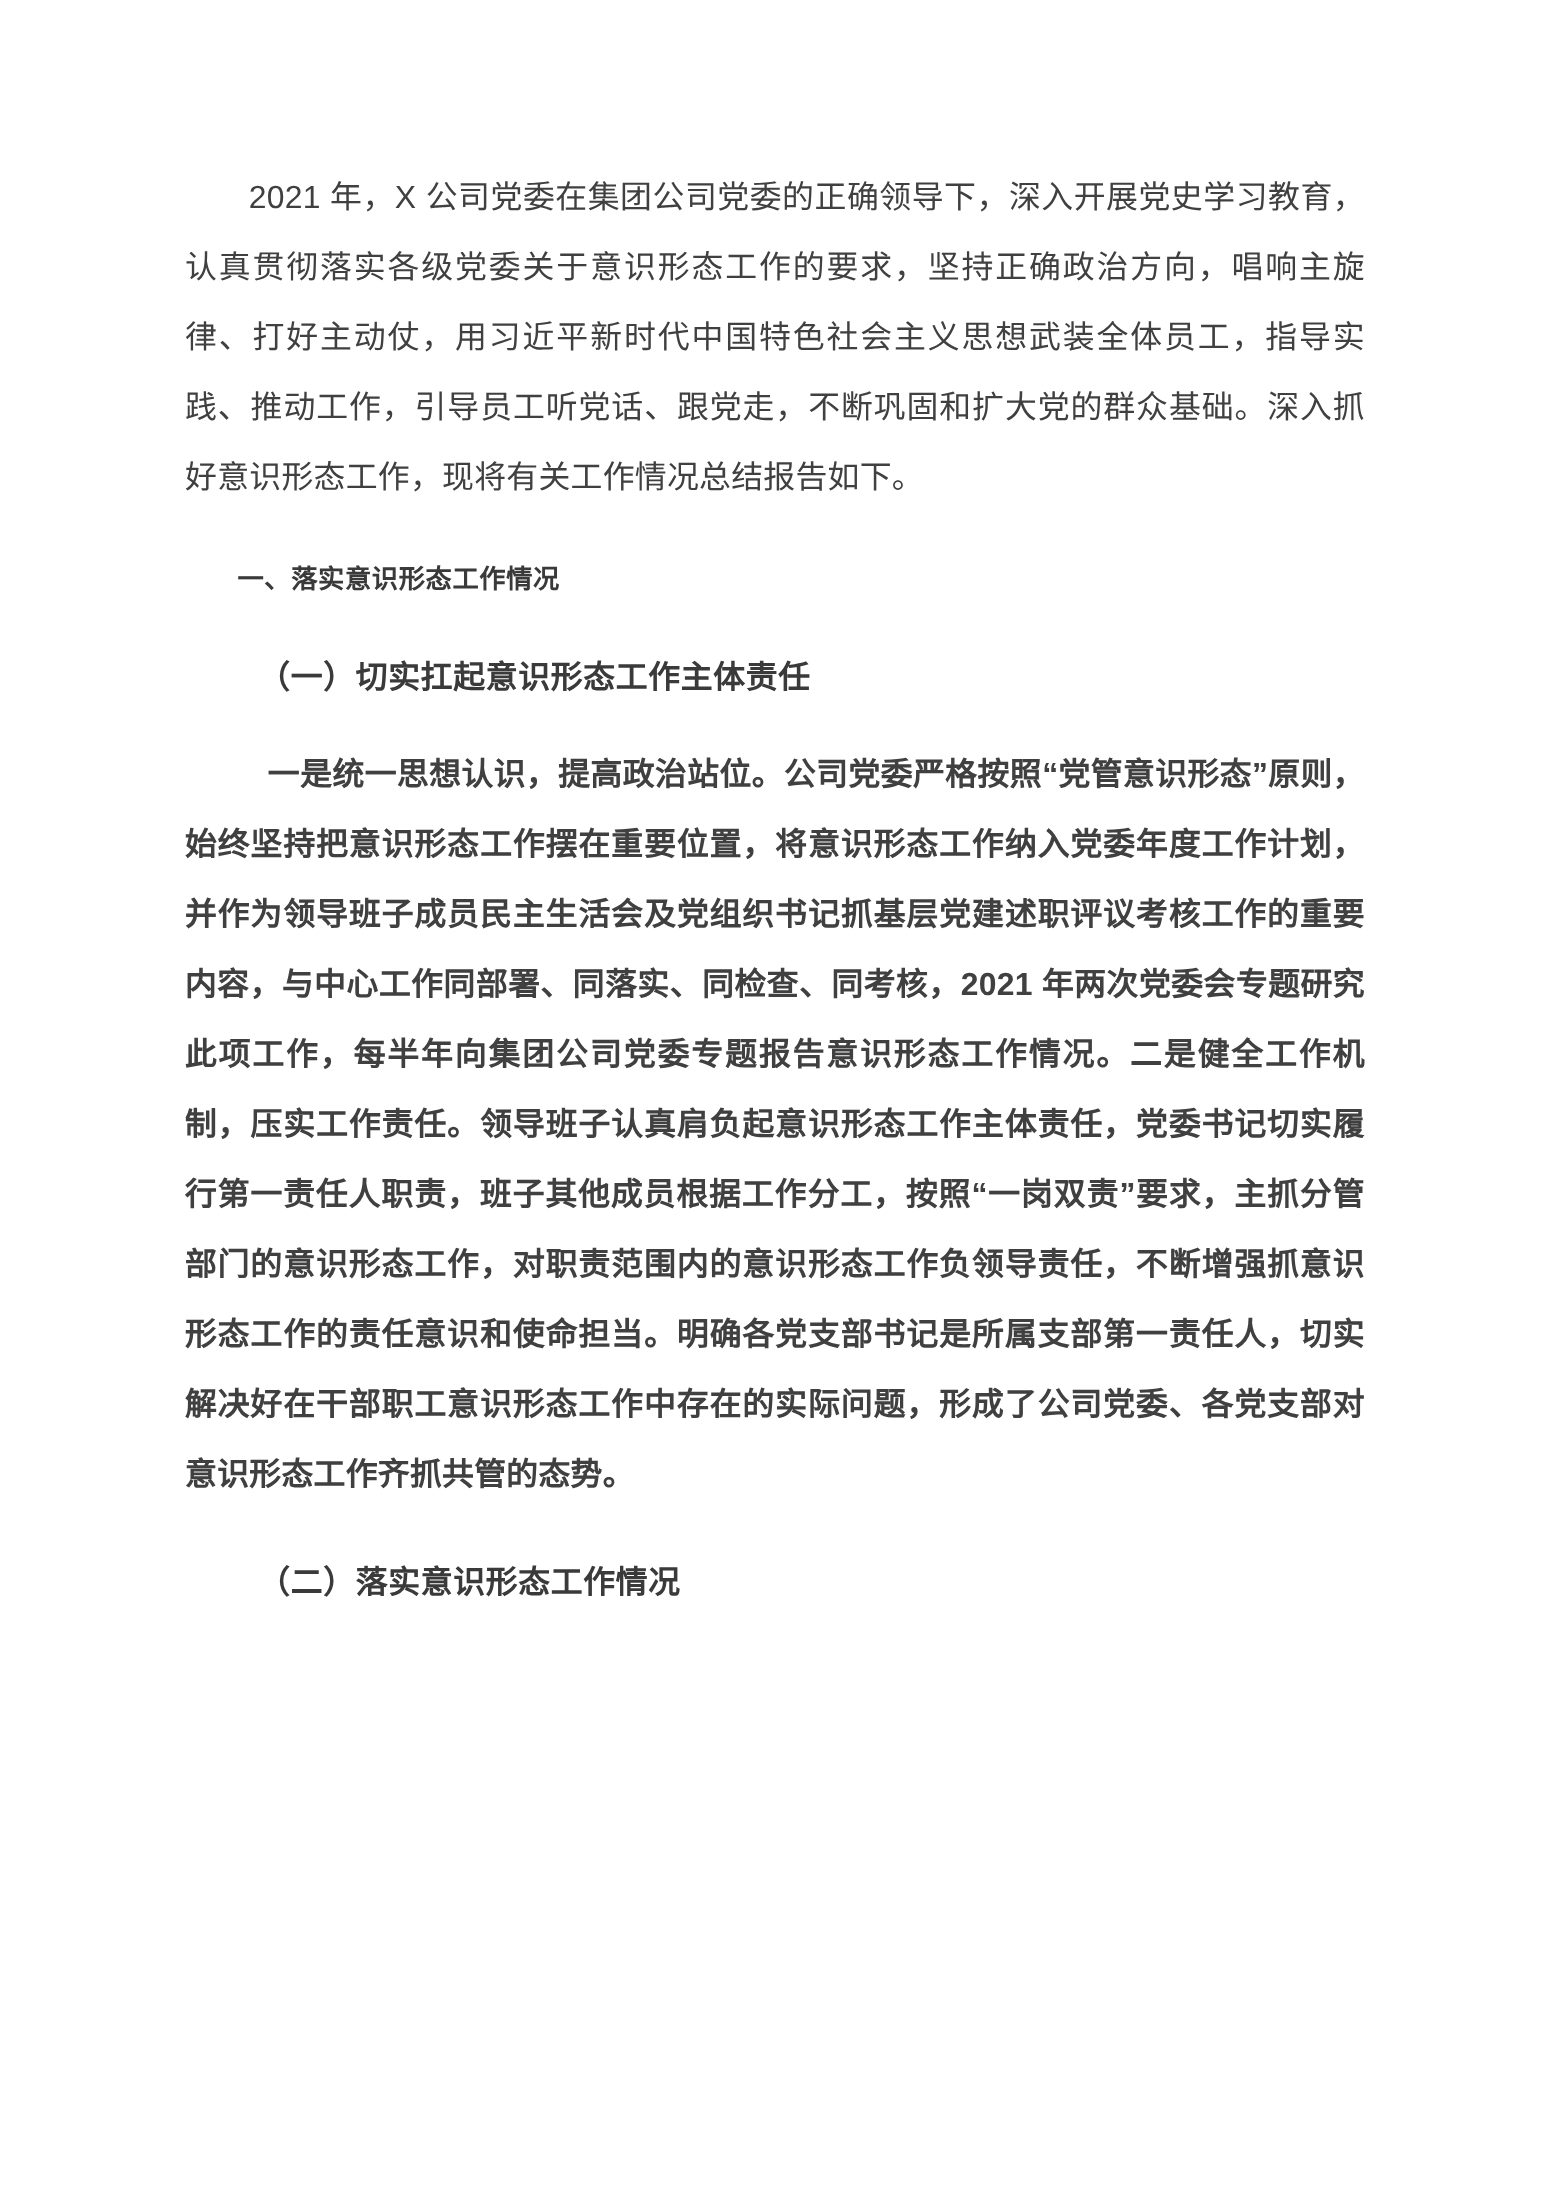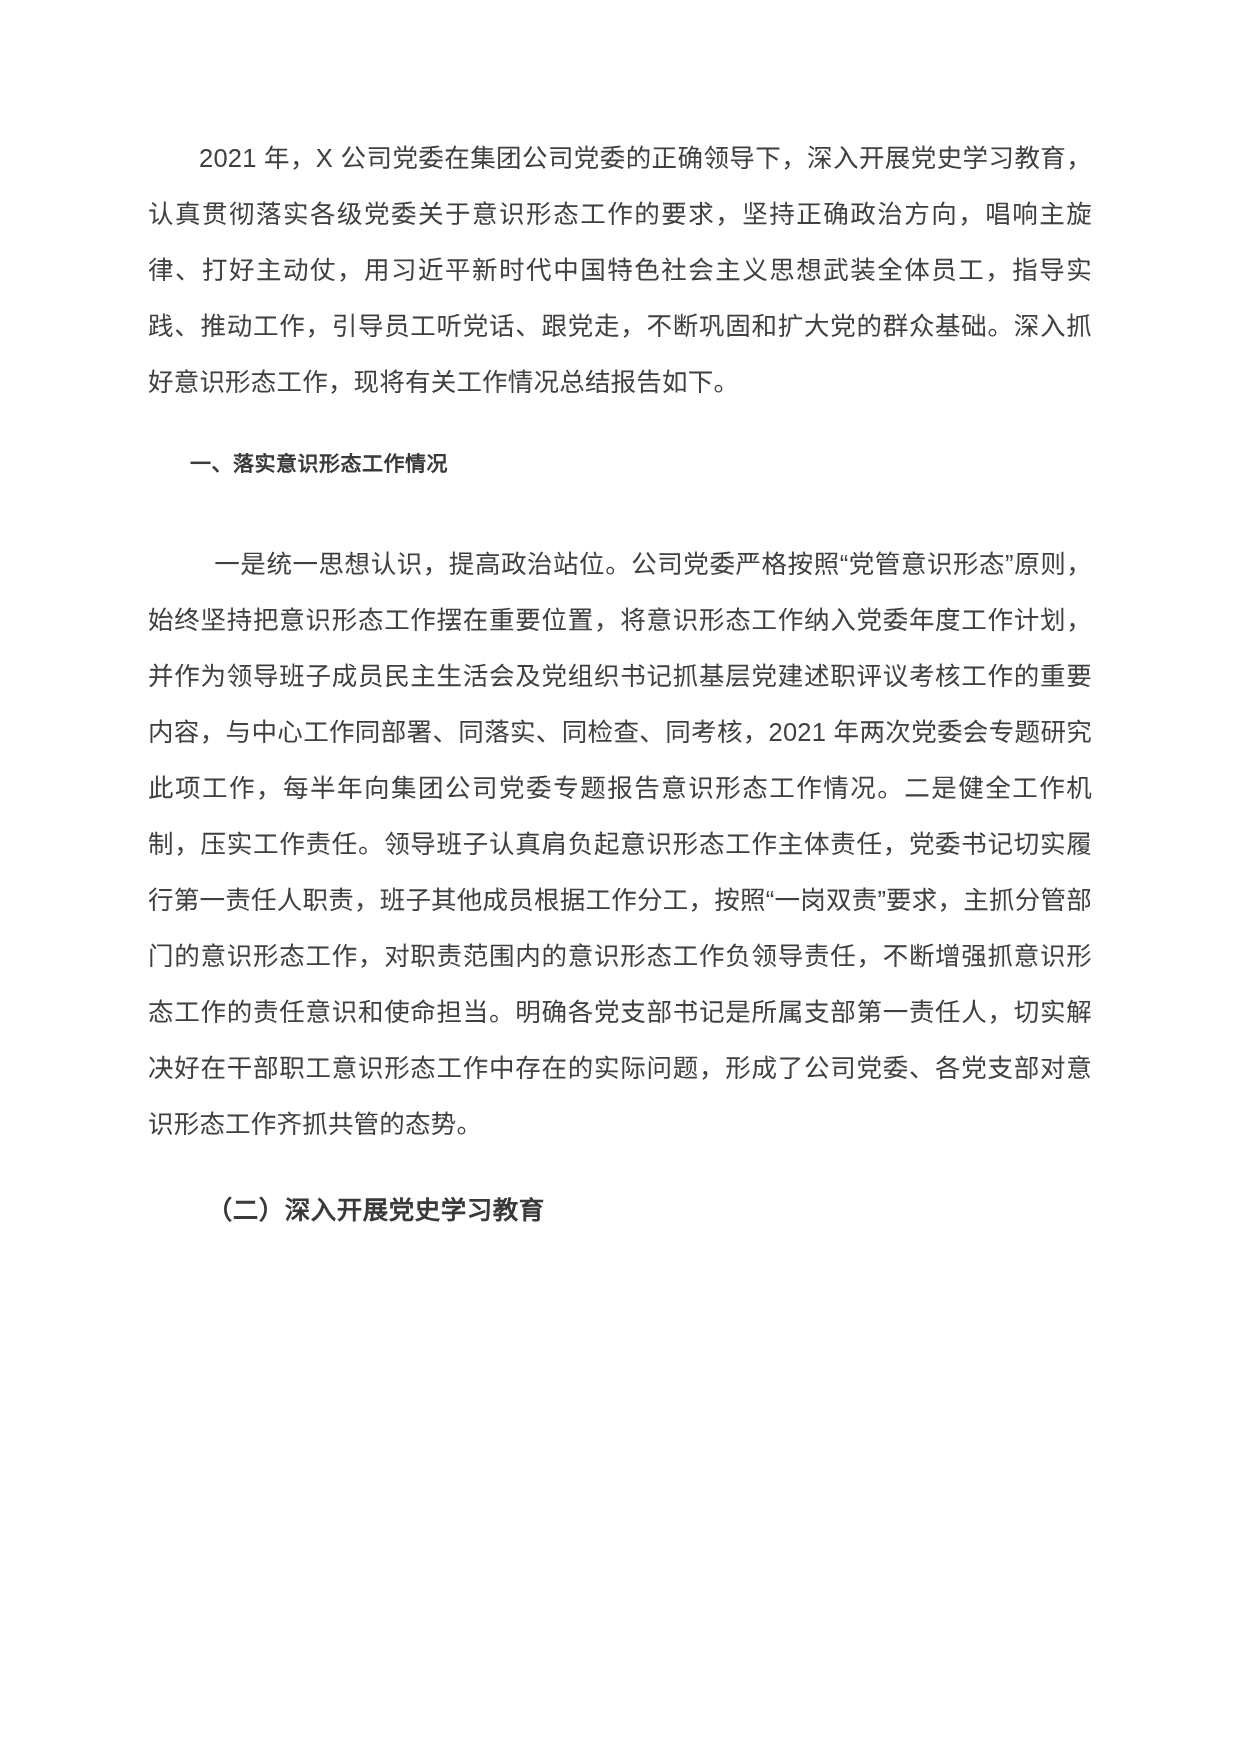--- a/index.html
+++ b/index.html
@@ -37,20 +37,21 @@
     text-justify: inter-ideograph;
     letter-spacing: 0.2px;
     margin: 0;
     word-break: break-all;
   }
   .para.indent2 {
     text-indent: 2em;
   }
   .para.indent-lead {
     text-indent: 2.6em;
+    font-weight: bold;
   }
   
   .h1 {
     font-size: 21px;
     line-height: 56px;
     font-weight: bold;
     color: #3a3a3a;
     text-indent: 2em;
     margin: 0;
     letter-spacing: 0.5px;
@@ -75,23 +76,24 @@
   <div class="page-body">
 
     <p class="para indent2">2021 年，X 公司党委在集团公司党委的正确领导下，深入开展党史学习教育，认真贯彻落实各级党委关于意识形态工作的要求，坚持正确政治方向，唱响主旋律、打好主动仗，用习近平新时代中国特色社会主义思想武装全体员工，指导实践、推动工作，引导员工听党话、跟党走，不断巩固和扩大党的群众基础。深入抓好意识形态工作，现将有关工作情况总结报告如下。</p>
 
     <div class="gap-md"></div>
 
     <h1 class="h1">一、落实意识形态工作情况</h1>
 
     <div class="gap-sm"></div>
 
+    <h2 class="h2">（一）切实扛起意识形态工作主体责任</h2>
 
     <div class="gap-sm"></div>
 
     <p class="para indent-lead">一是统一思想认识，提高政治站位。公司党委严格按照“党管意识形态”原则，始终坚持把意识形态工作摆在重要位置，将意识形态工作纳入党委年度工作计划，并作为领导班子成员民主生活会及党组织书记抓基层党建述职评议考核工作的重要内容，与中心工作同部署、同落实、同检查、同考核，2021 年两次党委会专题研究此项工作，每半年向集团公司党委专题报告意识形态工作情况。二是健全工作机制，压实工作责任。领导班子认真肩负起意识形态工作主体责任，党委书记切实履行第一责任人职责，班子其他成员根据工作分工，按照“一岗双责”要求，主抓分管部门的意识形态工作，对职责范围内的意识形态工作负领导责任，不断增强抓意识形态工作的责任意识和使命担当。明确各党支部书记是所属支部第一责任人，切实解决好在干部职工意识形态工作中存在的实际问题，形成了公司党委、各党支部对意识形态工作齐抓共管的态势。</p>
 
     <div class="gap-lg"></div>
 
-    <h2 class="h2">（二）深入开展党史学习教育</h2>
+    <h2 class="h2">（二）落实意识形态工作情况</h2>
 
   </div>
 </div>
 
 </body></html>

